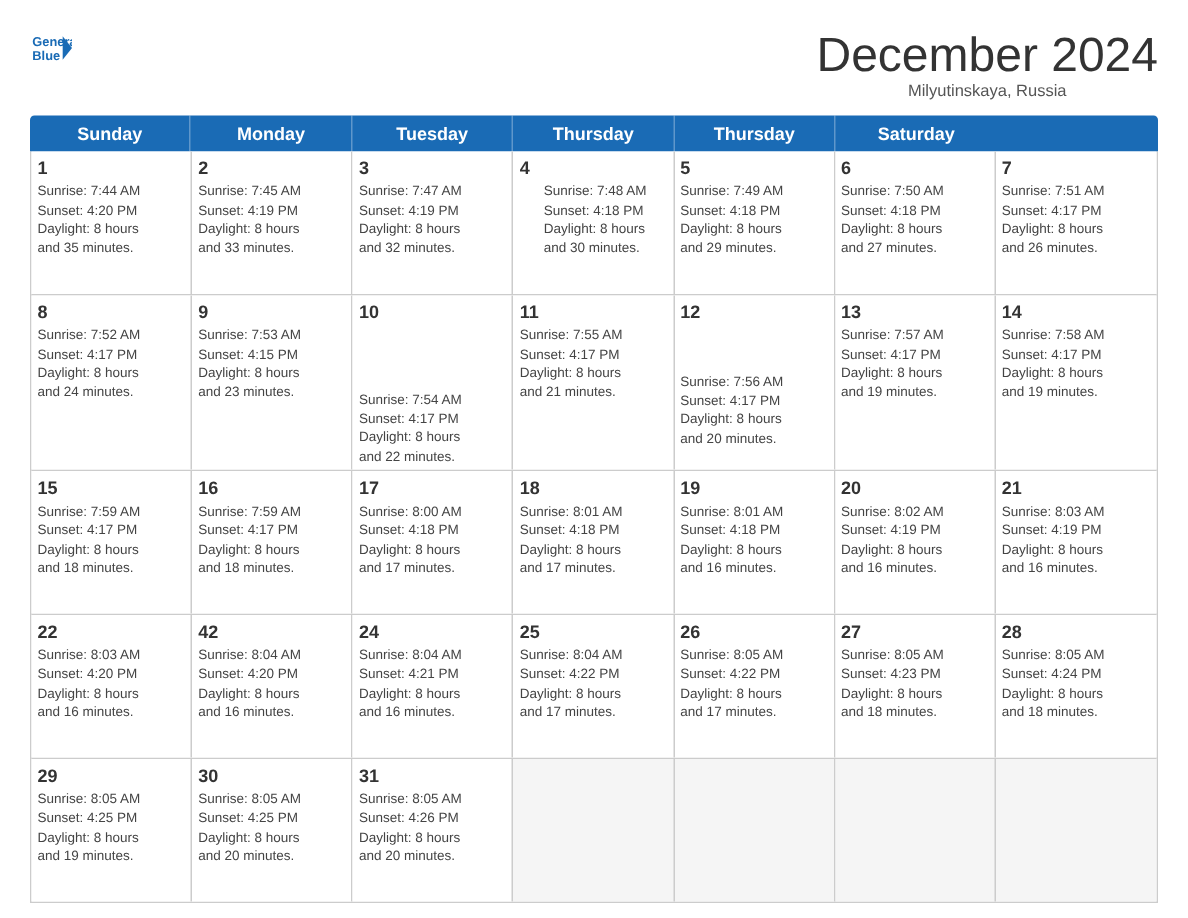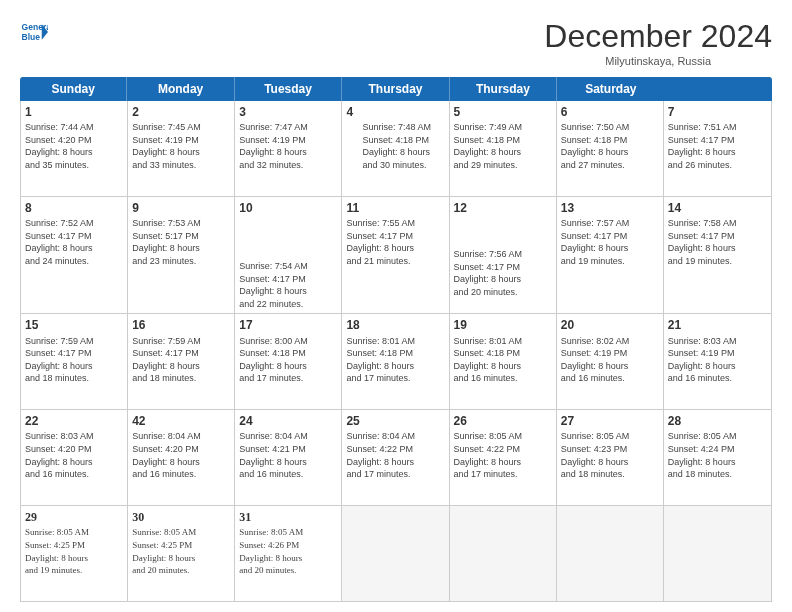--- a/index.html
+++ b/index.html
@@ -63,21 +63,21 @@
       padding: 5px 21px;
       border-right: 1px solid rgba(255,255,255,0.3);
     }
     .cal-header-cell:last-child { border-right: none; }
     .cal-week {
       flex: 1;
       display: grid;
       grid-template-columns: repeat(7, 1fr);
       border-bottom: 1px solid #ccc;
     }
-    .cal-week:last-child { border-bottom: none; font-family: Liberation Serif, serif; }
+    .cal-week:last-child { border-bottom: none; }
     .cal-cell {
       border-right: 1px solid #ccc;
       padding: 3px 4px;
       font-size: 9.5px;
       color: #333;
       line-height: 1.35;
       vertical-align: top;
       min-height: 0;
       background: #fff;
     }
@@ -186,21 +186,21 @@
           <div class="cal-cell">
             <span class="day-num">8</span>
             <div class="cell-info" style="white-space: pre-line;">Sunrise: 7:52 AM
 Sunset: 4:17 PM
 Daylight: 8 hours
 and 24 minutes.</div>
           </div>
           <div class="cal-cell">
             <span class="day-num">9</span>
             <div class="cell-info" style="white-space: pre-line;">Sunrise: 7:53 AM
-Sunset: 5:17 PM
+Sunset: 4:15 PM
 Daylight: 8 hours
 and 23 minutes.</div>
           </div>
           <div class="cal-cell">
             <span class="day-num">10</span>
             <div class="cell-info" style="white-space: pre-line; margin-top: 44px;">Sunrise: 7:54 AM
 Sunset: 4:17 PM
 Daylight: 8 hours
 and 22 minutes.</div>
           </div>

